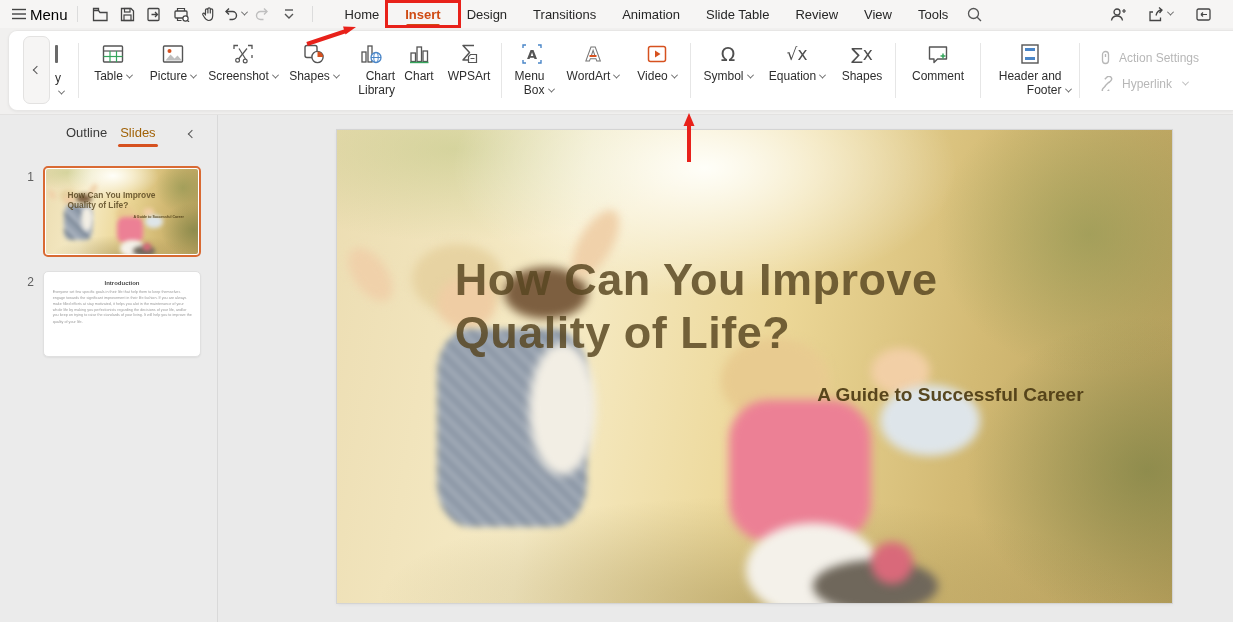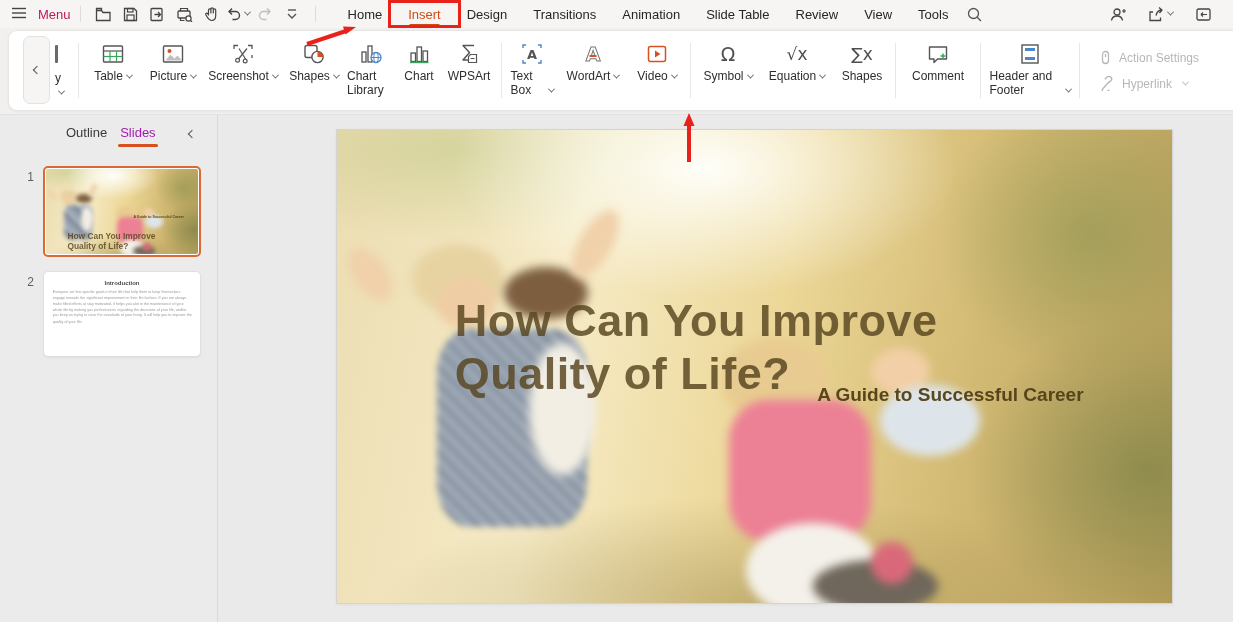--- a/index.html
+++ b/index.html
@@ -1,61 +1,61 @@
 <!DOCTYPE html>
 <html><head>
 <meta charset="utf-8">
 <style>
   * { margin:0; padding:0; box-sizing:border-box; }
   html,body { width:1233px; height:622px; overflow:hidden; }
   body { font-family:"Liberation Sans", sans-serif; background:#ebebeb; color:#2e2e2e; position:relative; }
 
   
   .topbar { height:28px; background:#f6f5f4; display:flex; align-items:center; padding:0 10px 0 12px; position:relative; z-index:5; }
-  .menu-btn { display:flex; align-items:center; gap:12px; font-size:13px; color:#be185d; cursor:default; }
+  .menu-btn { display:flex; align-items:center; gap:4px; font-size:15px; color:#000000; cursor:default; }
   .vdiv { width:1px; height:16px; background:#dcdcdc; margin:0 9px; }
   .qbtn { width:27px; height:22px; display:flex; align-items:center; justify-content:center; border-radius:4px; }
   .qbtn svg { display:block; }
   .chev { display:inline-block; width:5px; height:5px; border-right:1.3px solid #666; border-bottom:1.3px solid #666; transform:rotate(45deg) translate(-1px,-1px); margin-left:4px; margin-bottom:1px; }
   .chev.gray { border-color:#b9b9b9; }
   .tabs { display:flex; align-items:center; margin-left:10px; height:28px; }
   .tab { padding:0 13px; font-size:13px; color:#262626; height:28px; display:flex; align-items:center; position:relative; white-space:nowrap; }
-  .tab.active { color:#cf4b13; font-weight:normal; }
+  .tab.active { color:#cf4b13; font-weight:bold; }
   .tab.active .tab-underline { position:absolute; left:14px; right:14px; bottom:1px; height:3px; background:#cf4b13; border-radius:2px; }
   .anno-rect { position:absolute; border:3px solid #e8211a; pointer-events:none; z-index:60; }
   .tab .anno-rect { left:-7px; right:-7px; top:0px; bottom:0px; }
   .topbar .spacer { flex:1; }
   .tb-right { display:flex; align-items:center; gap:16px; padding-right:6px; }
 
   
   .ribbon-area { height:87px; background:#f1f0ef; position:relative; border-bottom:1px solid #e3e2e1; }
   .ribbon-card { position:absolute; left:8px; right:0; top:2px; height:81px; background:#ffffff; border:1px solid #e7e6e5; border-right:none; border-radius:9px 0 0 9px; box-shadow:0 1px 3px rgba(0,0,0,0.05); display:flex; align-items:stretch; padding:0 4px 0 0; }
   .rb-div { width:1px; background:#e6e6e6; margin:12px 5px; }
   .rb-item { display:flex; flex-direction:column; align-items:center; padding-top:10px; position:relative; border-radius:4px; }
   .rb-item svg { display:block; margin-bottom:3px; }
-  .rb-label { font-size:12px; color:#2e2e2e; text-align:left; line-height:1.15; }
+  .rb-label { font-size:12px; color:#2e2e2e; text-align:right; line-height:1.15; }
   .rb-label .lbl { display:inline; }
   .rb-label.wrap .lbl { display:inline-block; }
   .rb-partial { width:64px; position:relative; }
   .partial-frag { position:absolute; right:4px; top:14px; width:14px; height:54px; display:flex; flex-direction:column; align-items:flex-start; justify-content:space-between; overflow:hidden; }
   .partial-frag .frag-bar { width:3px; height:18px; background:#6a6a6a; border-radius:1px; }
   .partial-frag .frag-txt { font-size:12px; color:#2e2e2e; }
   .collapse-handle { position:absolute; left:14px; top:5px; width:27px; height:68px; background:#f6f5f4; border:1px solid #e3e2e1; border-radius:7px; display:flex; align-items:center; justify-content:center; }
   .chev-left { display:inline-block; width:6px; height:6px; border-left:1.4px solid #555; border-bottom:1.4px solid #555; transform:rotate(45deg); }
   .rb-col { display:flex; flex-direction:column; justify-content:center; gap:11px; padding-left:14px; min-width:120px; }
   .rb-row { display:flex; align-items:center; gap:7px; font-size:12px; color:#b7b7b7; white-space:nowrap; }
   .audio-anno { left:-2px; right:-3px; top:1px; bottom:7px; }
   .glyph-ic { font-family:"DejaVu Sans", sans-serif; font-size:17px; color:#4f4f4f; height:26px; display:flex; align-items:center; justify-content:center; margin-bottom:3px; }
 
   
   .main { display:flex; height:507px; }
   .sidebar { width:218px; background:#ebebeb; border-right:1px solid #d9d9d9; }
   .pane-header { height:34px; display:flex; align-items:center; font-size:13px; padding-left:64px; }
   .pane-tab { margin-right:9px; position:relative; padding:3px 2px; color:#3a3a3a; }
-  .pane-tab.active { color:#a21caf; }
+  .pane-tab.active { color:#a16207; }
   .pane-tab.active .pane-underline { position:absolute; left:0; right:0; bottom:-4px; height:3px; background:#d6511f; border-radius:2px; }
   .pane-collapse { margin-left:auto; margin-right:22px; }
   .thumbs { padding-top:17px; }
   .thumb-row { display:flex; margin-bottom:14px; }
   .thumb-num { width:34px; text-align:right; font-size:12px; color:#5f5f5f; padding-top:4px; }
   .thumb { margin-left:9px; border-radius:5px; overflow:hidden; background:#fff; }
   .thumb.sel { border:2px solid #d96a33; width:158px; height:91px; padding:1px; }
   .thumb.sel .family-photo { border-radius:2px; }
   .thumb.plain { border:1px solid #e0e0e0; width:158px; height:86px; box-shadow:0 1px 2px rgba(0,0,0,0.06); }
   .t2-title { font-size:6px; color:#4a4a4a; text-align:center; margin-top:8px; font-weight:bold; }
@@ -85,21 +85,21 @@
   .b-mom-hair { left:46%; top:44%; width:13%; height:18%; background:#e8cb90; }
   .b-mom-pink { left:47%; top:57%; width:17%; height:30%; border-radius:28%; background:#ec8095; }
   .b-pants { left:49%; top:83%; width:16%; height:20%; background:#f4f1ea; }
   .b-boy-face { left:64%; top:46%; width:7%; height:10%; background:#f2cfa6; }
   .b-boy-shirt { left:65%; top:54%; width:12%; height:15%; background:#dee5ea; }
   .b-grill { left:57%; top:91%; width:15%; height:11%; background:#6f675b; }
   .b-flowers { left:64%; top:87%; width:5%; height:9%; background:#d9697a; }
   .b-arm1 { left:29%; top:16%; width:4%; height:16%; background:#f0d1aa; transform:rotate(30deg); }
   .b-arm2 { left:2%; top:24%; width:4%; height:13%; background:#f0d1aa; transform:rotate(-35deg); }
 
-  .photo-title { position:absolute; left:14.1%; top:26.2%; width:70%; font-weight:bold; color:rgba(88,70,32,0.83); font-size:45px; line-height:1.17; letter-spacing:0.5px;margin-top:41px; }
+  .photo-title { position:absolute; left:14.1%; top:26.2%; width:70%; font-weight:bold; color:rgba(88,70,32,0.83); font-size:45px; line-height:1.17; letter-spacing:0.5px; }
   .photo-subtitle { position:absolute; left:57.5%; top:53.6%; font-weight:bold; color:rgba(80,62,22,0.95); font-size:19px; white-space:nowrap; }
   .mini .photo-title { font-size:8.4px; letter-spacing:0; }
   .mini .photo-subtitle { font-size:3.6px; }
 
   
   .anno-arrow { position:absolute; z-index:70; pointer-events:none; }
 </style>
 </head>
 <body>
 
@@ -324,21 +324,21 @@
 
       <span class="rb-div"></span>
 
       <div class="rb-item" style="width:50px">
         <svg width="26" height="26" viewBox="0 0 26 26">
             <g stroke="#4a86c8" stroke-width="1.4" fill="none">
               <path d="M4 7 V4 H7 M19 4 H22 V7 M22 19 V22 H19 M7 22 H4 V19"></path>
             </g>
             <text x="13" y="18" text-anchor="middle" font-family="DejaVu Sans, sans-serif" font-size="13" font-weight="bold" fill="#555">A</text>
           </svg>
-        <span class="rb-label wrap"><span class="lbl" style="max-width:34px">Text Box</span><span class="chev"></span></span>
+        <span class="rb-label wrap"><span class="lbl" style="max-width:34px">Menu Box</span><span class="chev"></span></span>
       </div>
 
       <div class="rb-item" style="width:72px">
         <svg width="26" height="26" viewBox="0 0 26 26">
             <text x="13" y="20" text-anchor="middle" font-family="DejaVu Sans, sans-serif" font-size="19" font-weight="bold" fill="#ffffff" stroke="#777" stroke-width="1">A</text>
             <line x1="9.5" y1="15" x2="16.5" y2="15" stroke="#d6511f" stroke-width="2"></line>
           </svg>
         <span class="rb-label"><span class="lbl">WordArt</span><span class="chev"></span></span>
       </div>
 

